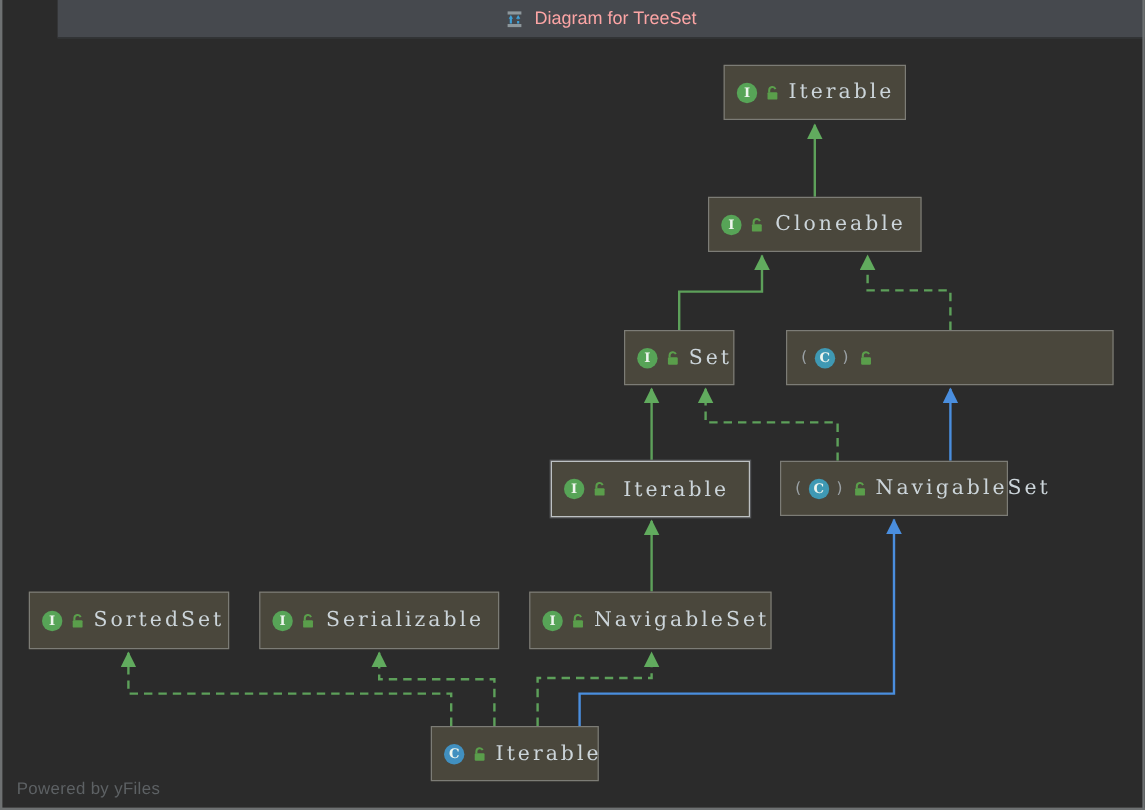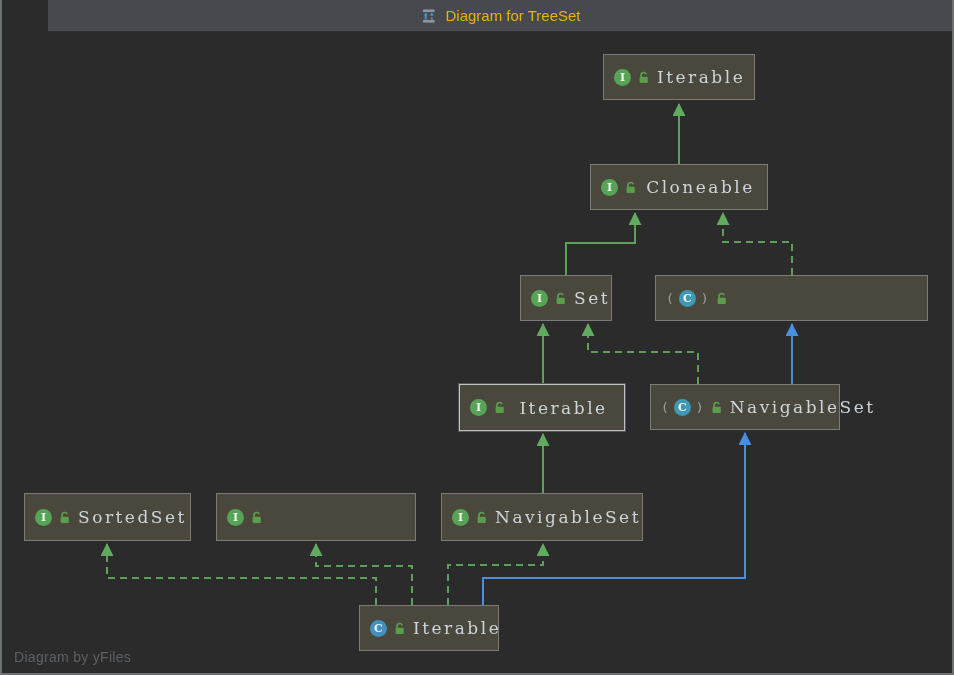--- a/index.html
+++ b/index.html
@@ -9,21 +9,21 @@
     font-family:"Liberation Sans",sans-serif;
   }
   .window-frame{
     position:absolute;inset:0;box-sizing:border-box;
     border:2px solid #6e7172;border-top:none;pointer-events:none;z-index:50;
   }
   .titlebar{
     position:absolute;top:0;left:0;right:0;height:31px;
     background:#46494e;border-bottom:1px solid #2f3031;
     display:flex;align-items:center;justify-content:center;gap:8px;
-    color:#eab308;font-size:15px;z-index:10;margin-left:48px;
+    color:#fca5a5;font-size:15px;z-index:10;margin-left:48px;
   }
   .edges-layer{
     position:absolute;top:0;left:0;width:954px;height:675px;z-index:1;
   }
   .node{
     position:absolute;box-sizing:border-box;z-index:2;
     background:#4a473c;border:1px solid #7c7c76;
     display:flex;align-items:center;gap:5px;
     padding:0 8px 0 10px;
     color:#ccd5da;
@@ -163,20 +163,21 @@
       <span class="node-label">SortedSet</span>
     </div>
     <div class="node" style="left: 216px; top: 493px; width: 200px; height: 48px;">
       <span class="icon-circle" style="background: rgb(87, 164, 87);">I</span>
       <span class="lock">
         <svg width="12" height="13" viewBox="0 0 12 13">
           <path d="M3,6 V4.1 A2.7,2.7 0 0 1 8.2,3.2" fill="none" stroke="#5a9e4b" stroke-width="1.7"></path>
           <rect x="1.6" y="5.8" width="8.2" height="6.2" rx="1" fill="#5a9e4b"></rect>
         </svg>
       </span>
+      <span class="node-label">Serializable</span>
     </div>
     <div class="node" style="left: 441px; top: 493px; width: 202px; height: 48px;">
       <span class="icon-circle" style="background: rgb(87, 164, 87);">I</span>
       <span class="lock">
         <svg width="12" height="13" viewBox="0 0 12 13">
           <path d="M3,6 V4.1 A2.7,2.7 0 0 1 8.2,3.2" fill="none" stroke="#5a9e4b" stroke-width="1.7"></path>
           <rect x="1.6" y="5.8" width="8.2" height="6.2" rx="1" fill="#5a9e4b"></rect>
         </svg>
       </span>
       <span class="node-label">NavigableSet</span>
@@ -186,15 +187,15 @@
       <span class="lock">
         <svg width="12" height="13" viewBox="0 0 12 13">
           <path d="M3,6 V4.1 A2.7,2.7 0 0 1 8.2,3.2" fill="none" stroke="#5a9e4b" stroke-width="1.7"></path>
           <rect x="1.6" y="5.8" width="8.2" height="6.2" rx="1" fill="#5a9e4b"></rect>
         </svg>
       </span>
       <span class="node-label">Iterable</span>
     </div>
   </div>
 
-<div class="watermark">Diagram by yFiles</div>
+<div class="watermark">Powered by yFiles</div>
 
 <div class="window-frame"></div>
 
 </body></html>

